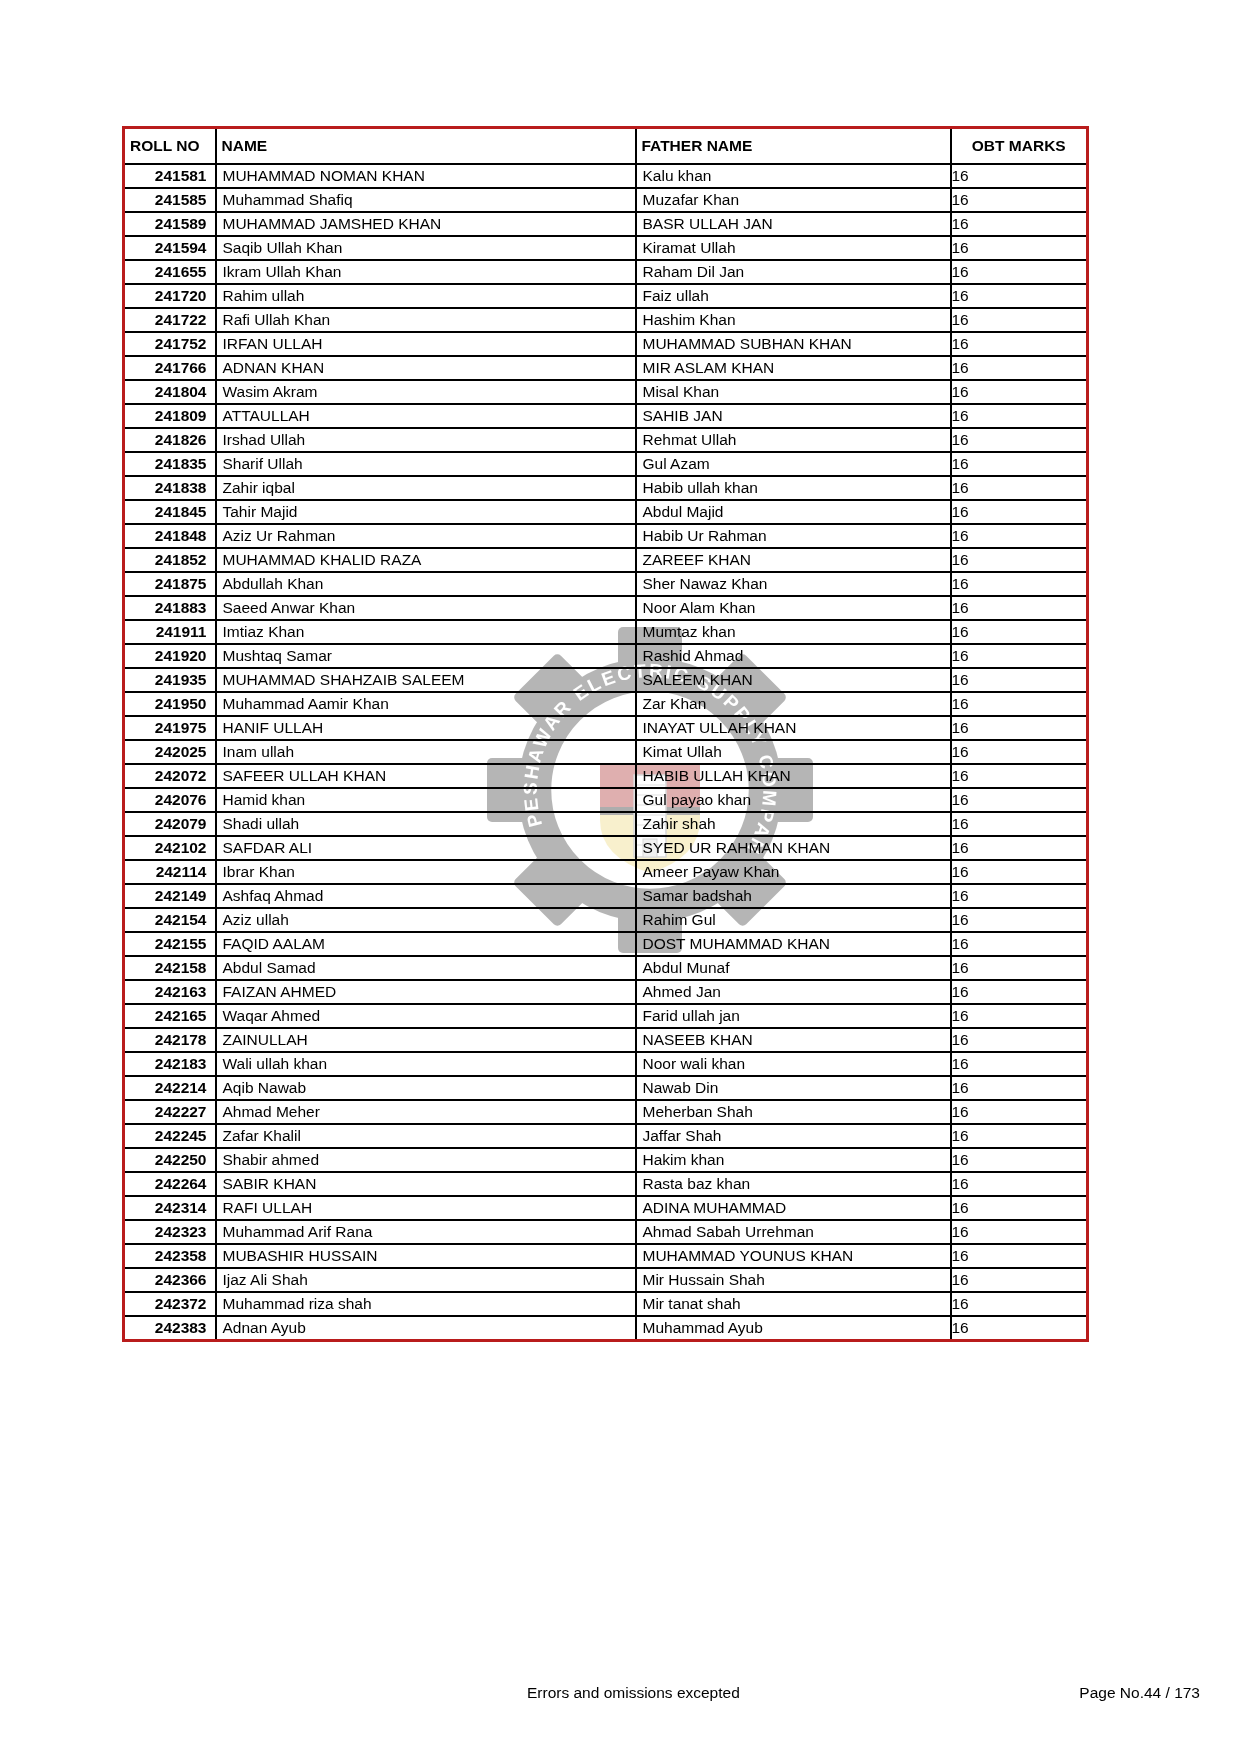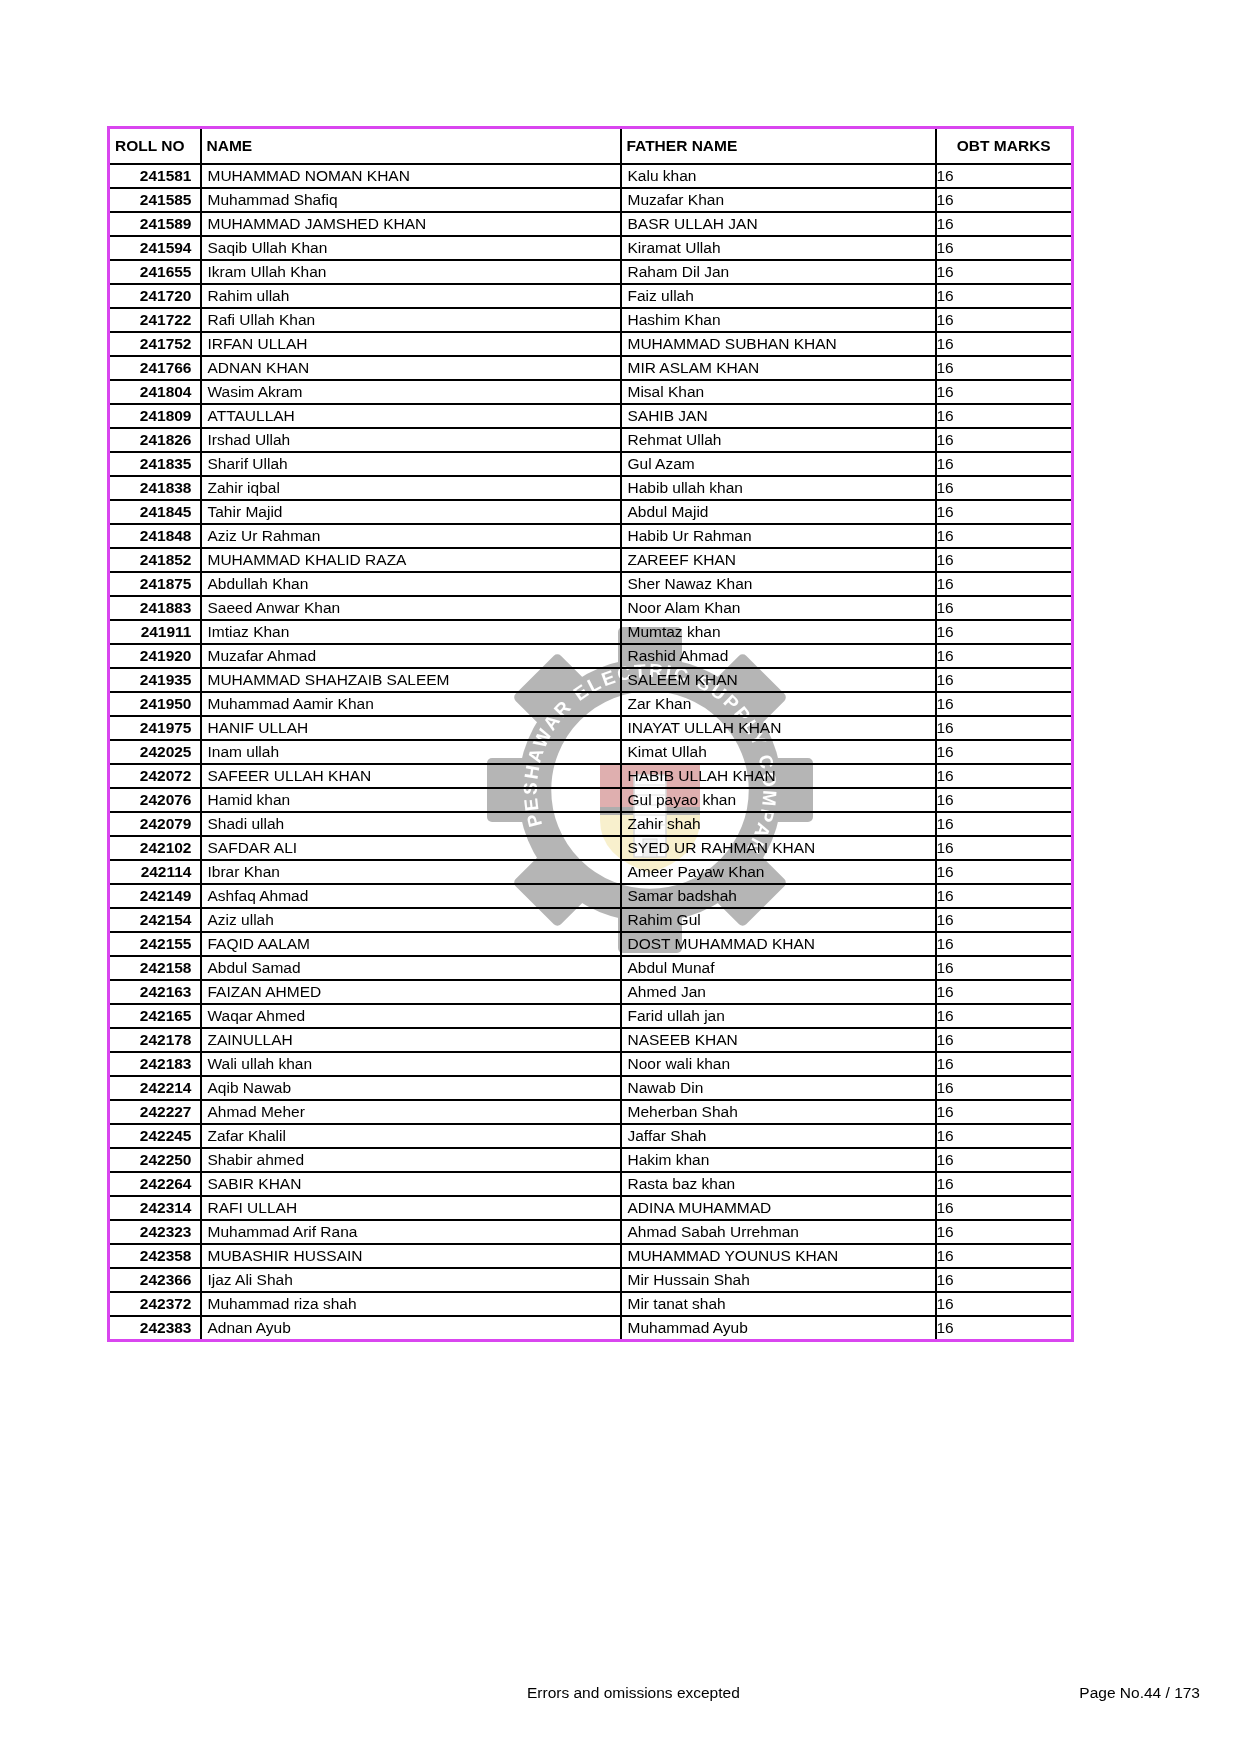--- a/index.html
+++ b/index.html
@@ -12,25 +12,25 @@
     overflow:hidden;
   }
   .watermark {
     position:absolute;
     left:485px; top:625px;
     width:330px; height:330px;
     opacity:0.38;
   }
   table.results {
     position:absolute;
-    left:107px; top:126px;
+    left:122px; top:126px;
     width:964px;
     border-collapse:collapse;
     table-layout:fixed;
-    border:3px solid #d946ef;
+    border:3px solid #b91c1c;
     background:transparent;
   }
   col.c-roll   { width:92px; }
   col.c-name   { width:420px; }
   col.c-father { width:315px; }
   col.c-marks  { width:137px; }
   .results th, .results td {
     border:2px solid #000;
     white-space:nowrap;
     overflow:hidden;
@@ -234,21 +234,21 @@
         <td class="marks">16</td>
       </tr>
       <tr>
         <td class="roll">241911</td>
         <td class="name">Imtiaz Khan</td>
         <td class="father">Mumtaz khan</td>
         <td class="marks">16</td>
       </tr>
       <tr>
         <td class="roll">241920</td>
-        <td class="name">Muzafar Ahmad</td>
+        <td class="name">Mushtaq Samar</td>
         <td class="father">Rashid Ahmad</td>
         <td class="marks">16</td>
       </tr>
       <tr>
         <td class="roll">241935</td>
         <td class="name">MUHAMMAD SHAHZAIB SALEEM</td>
         <td class="father">SALEEM KHAN</td>
         <td class="marks">16</td>
       </tr>
       <tr>

